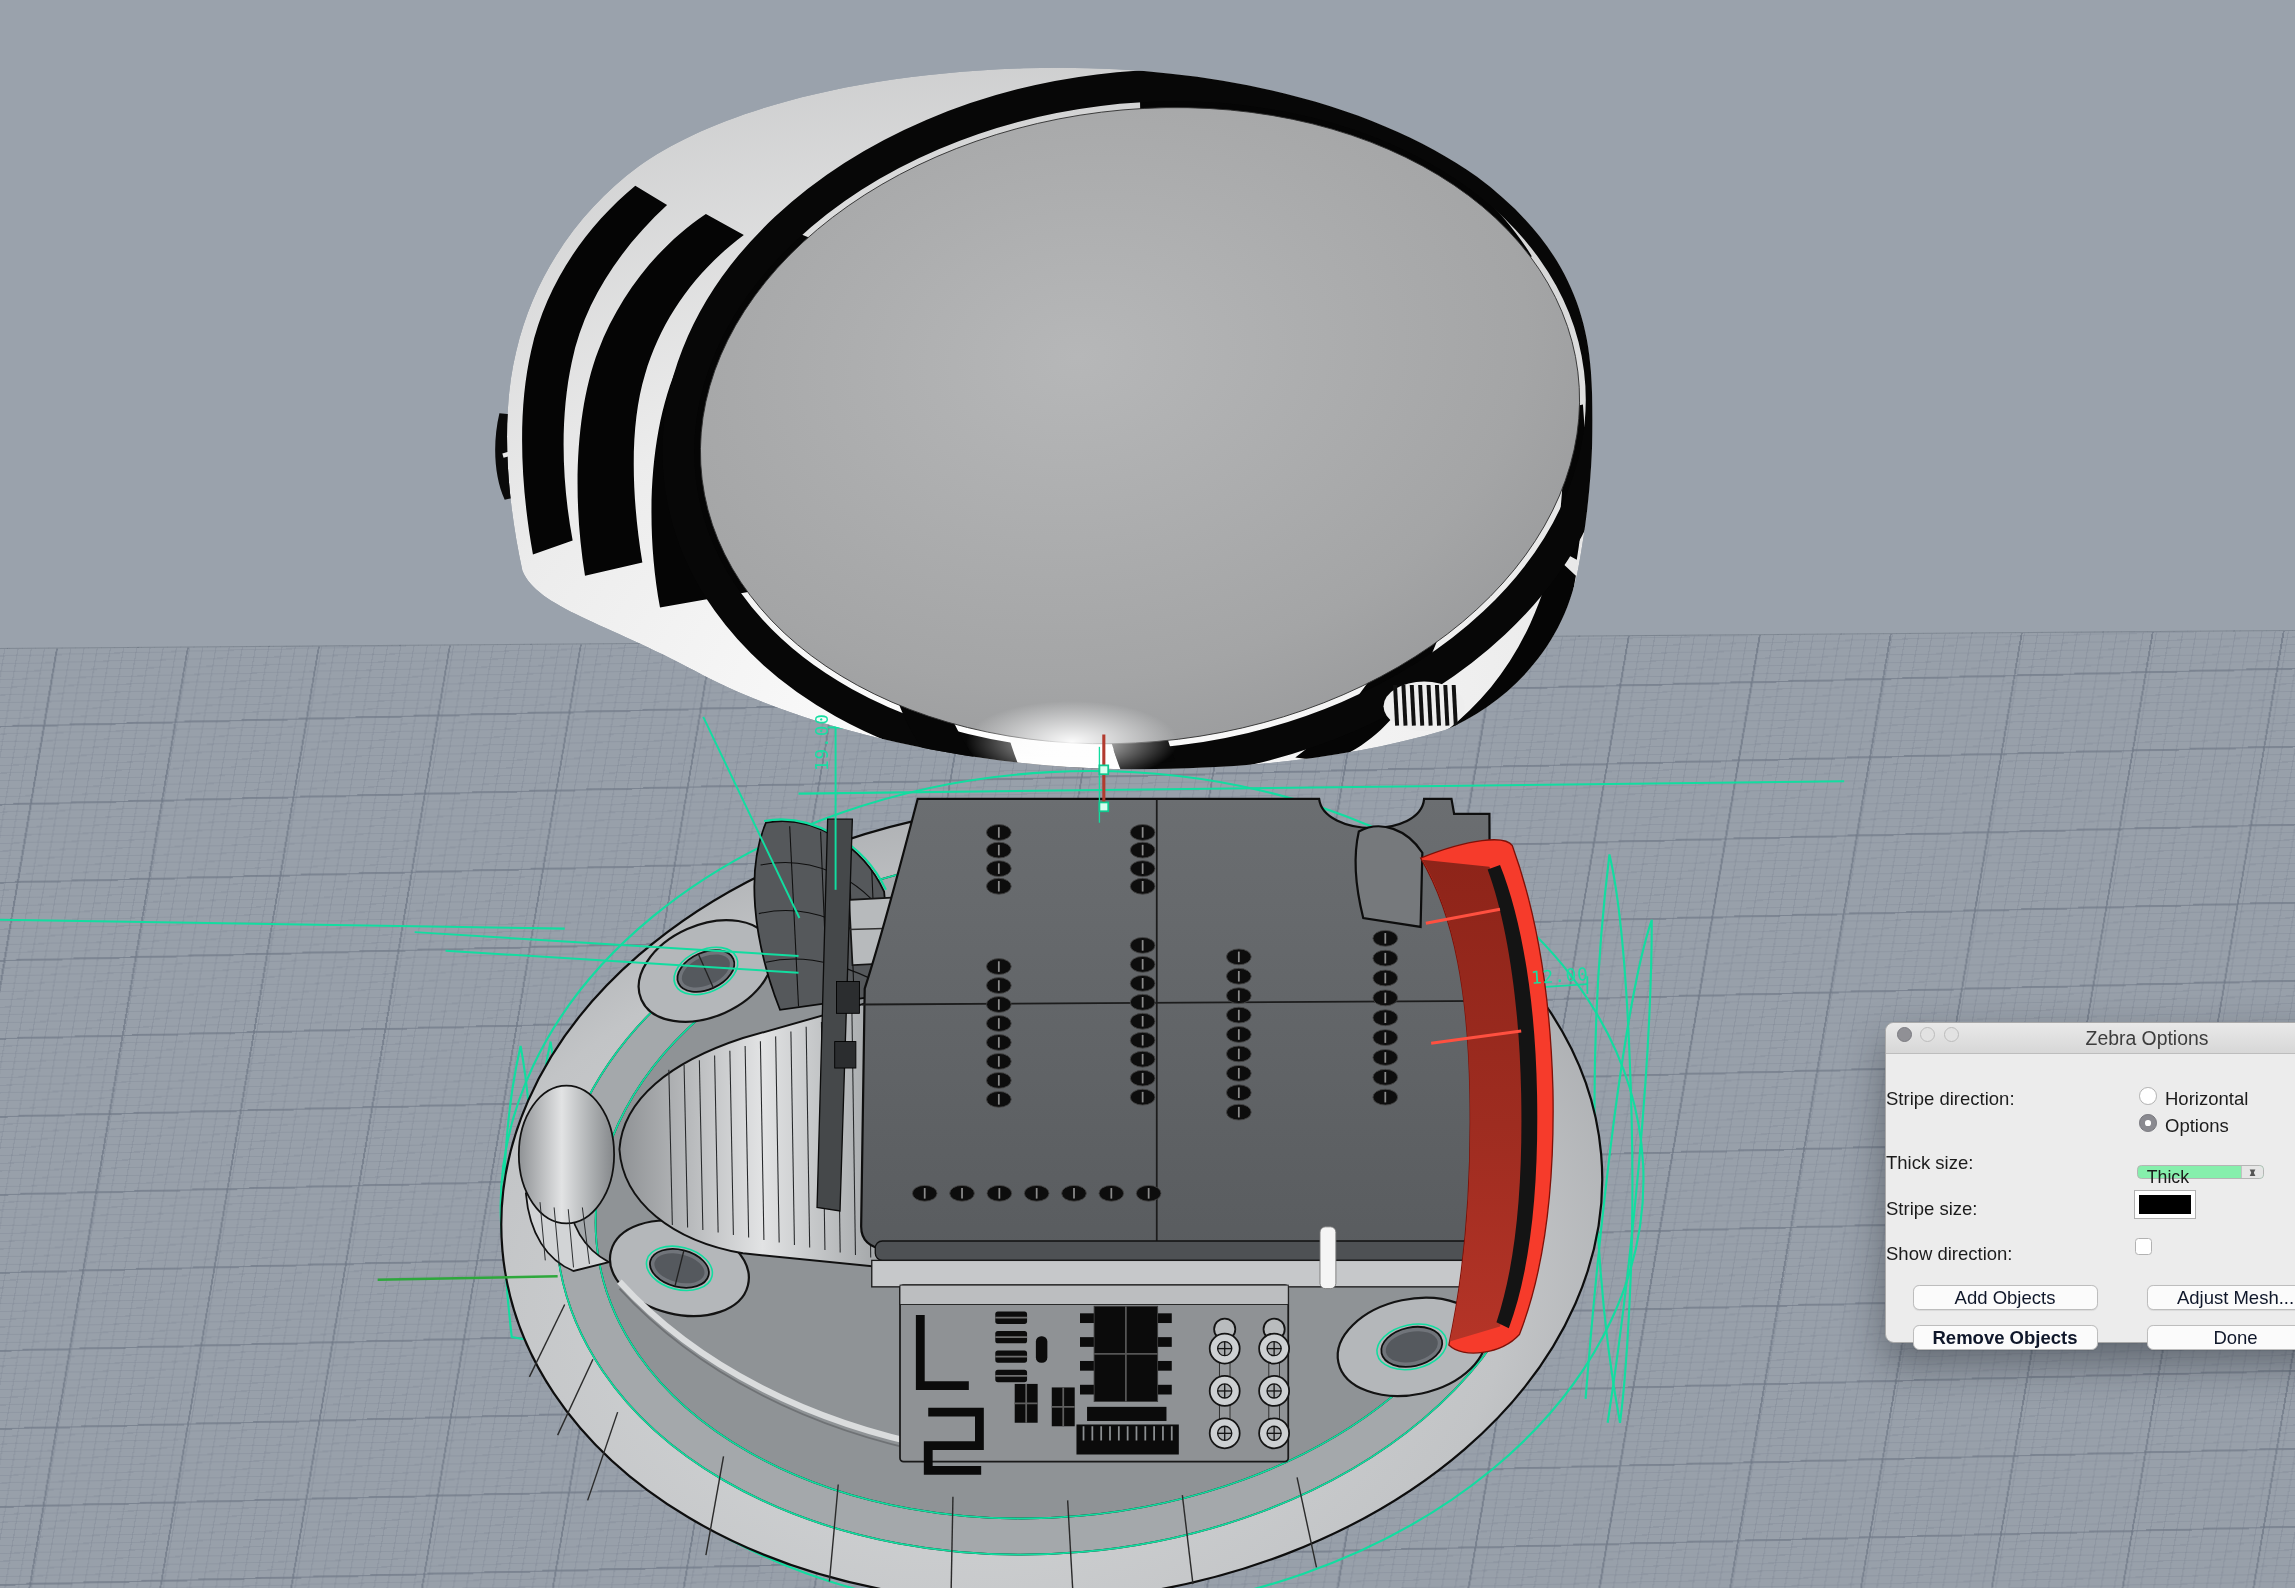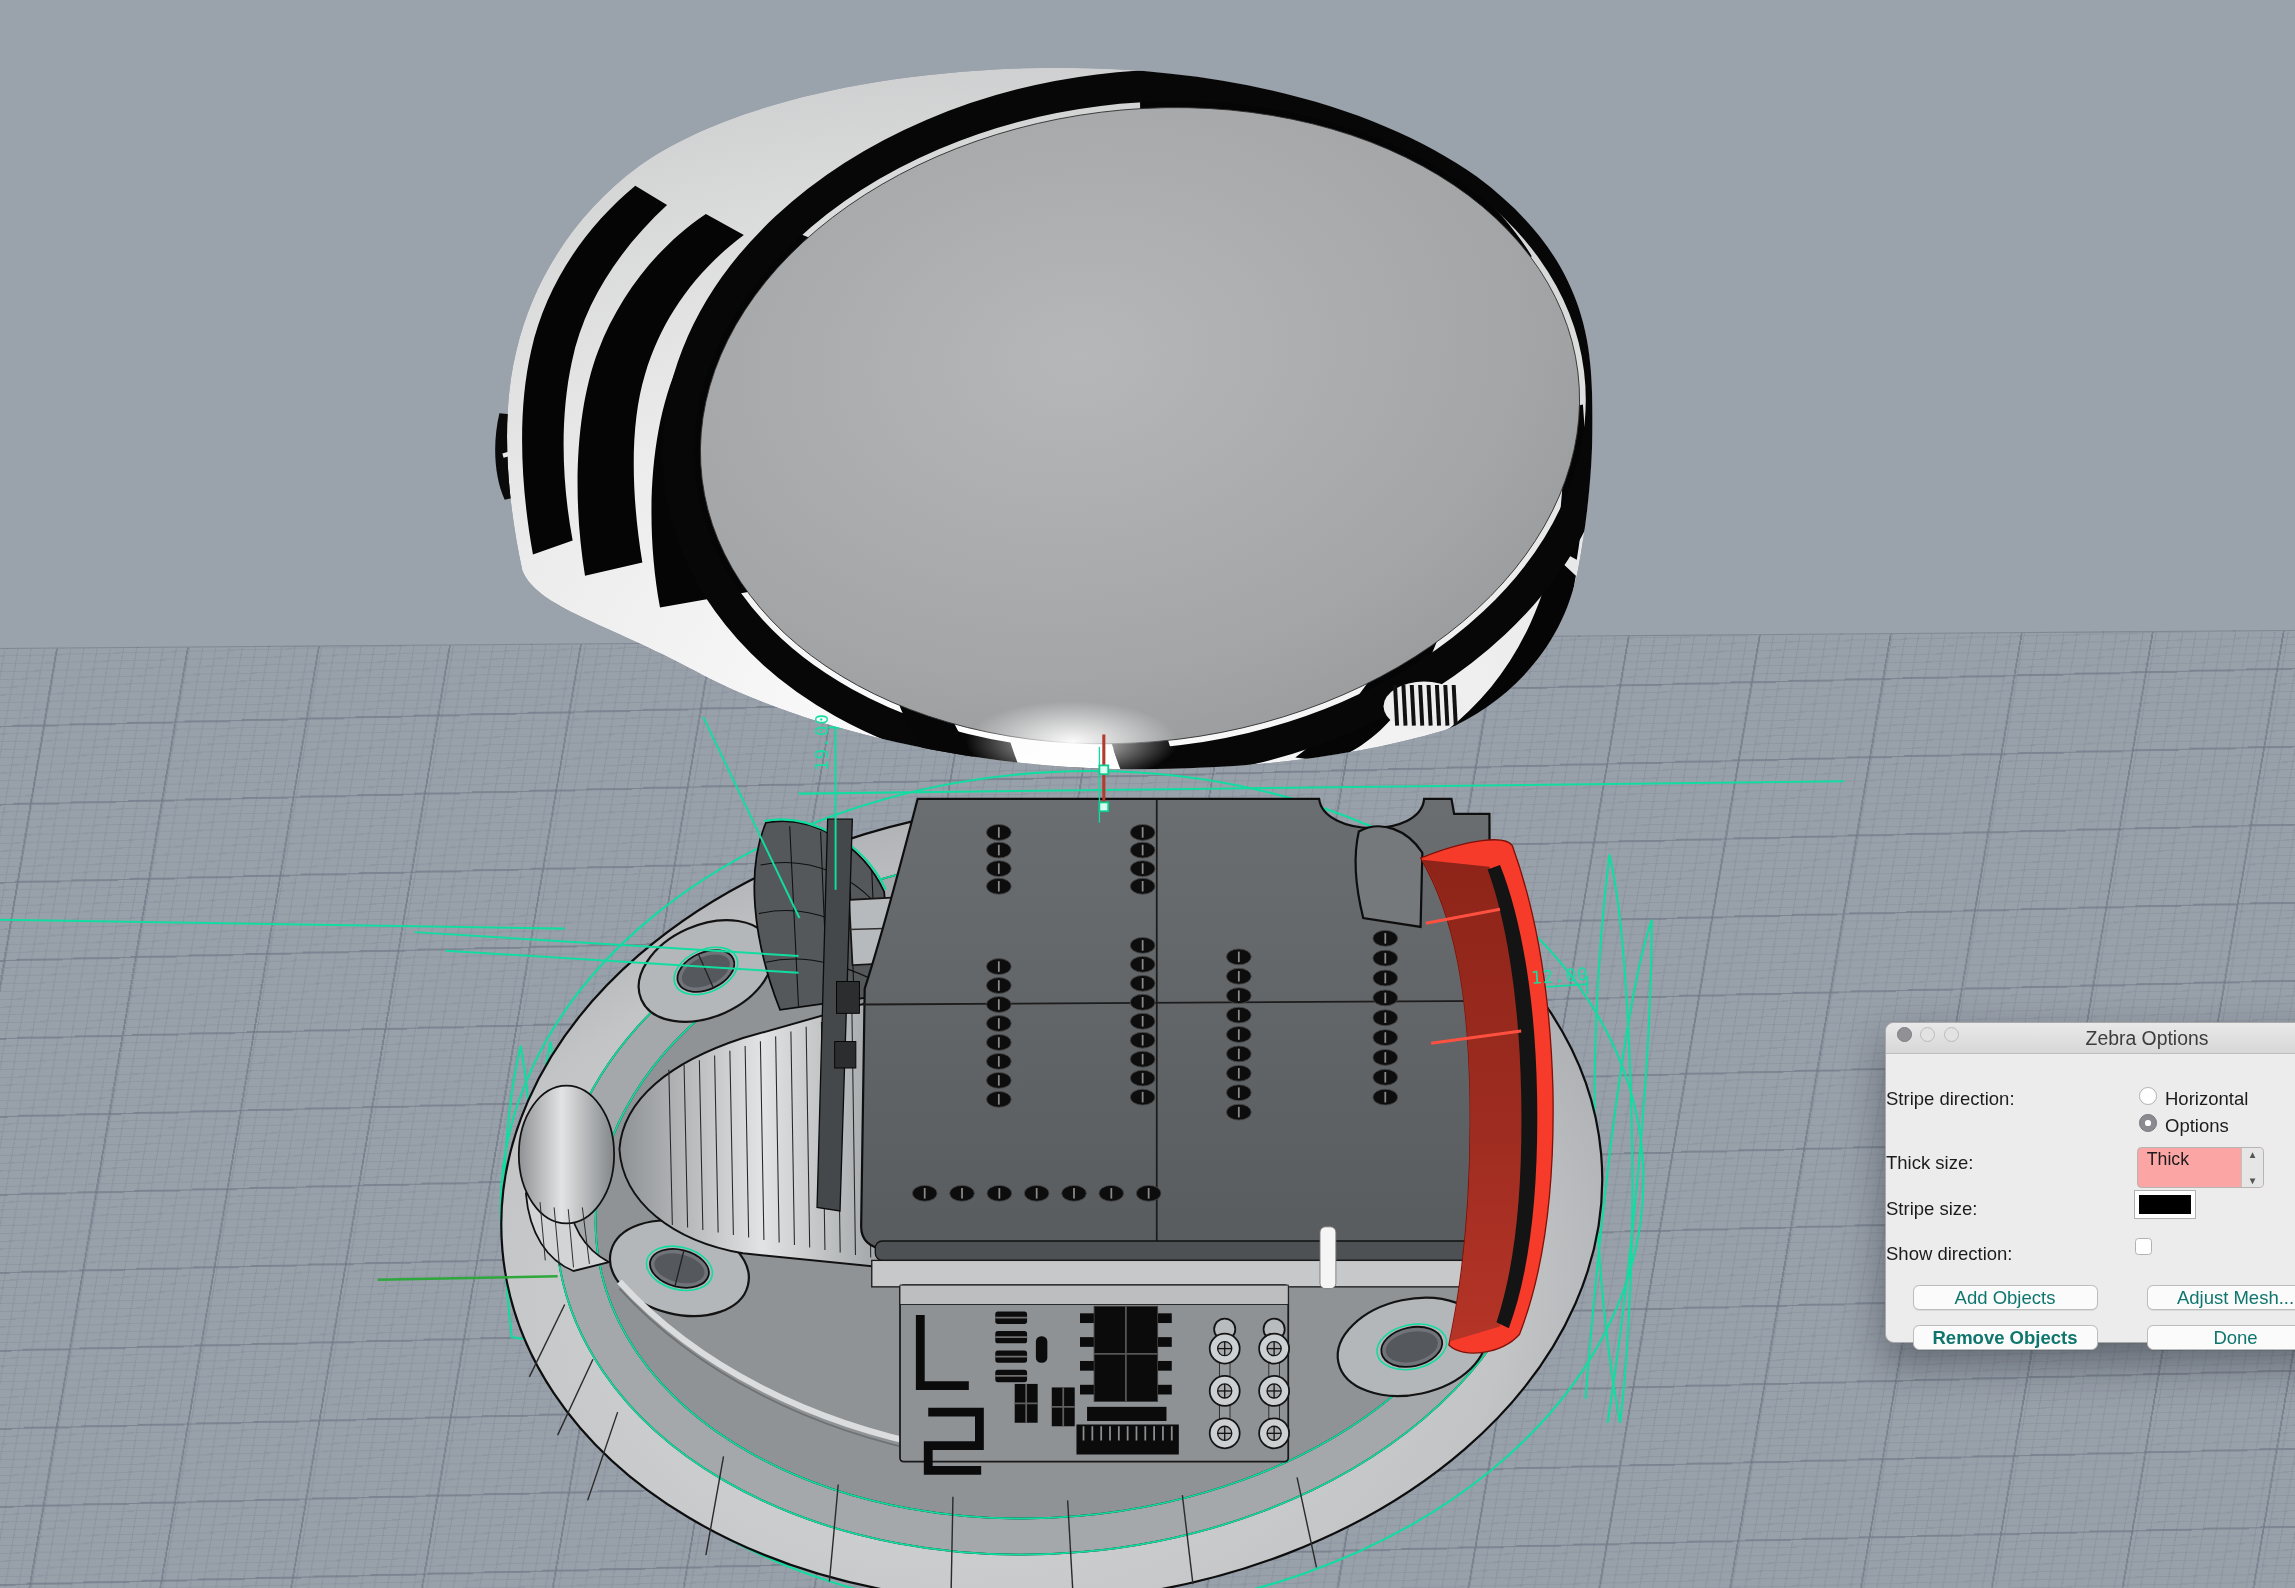--- a/index.html
+++ b/index.html
@@ -54,43 +54,43 @@
     position:absolute;width:17.7px;height:17.7px;border-radius:50%;
     background:#fff;border:1.3px solid #b2b2b2;box-sizing:border-box;
   }
   .radio.sel{background:#8a8a90;border-color:#78787e;}
   .radio.sel::after{
     content:"";position:absolute;left:4.9px;top:4.9px;width:5.7px;height:5.7px;
     border-radius:50%;background:#fff;
   }
   .rlabel{position:absolute;white-space:nowrap;}
   .dropdown{
-    position:absolute;left:251px;top:94px;width:127px;height:41px;
-    background:#fca5a5;border:0.9px solid #b5b5b5;border-radius:4.4px;box-sizing:border-box;
+    position:absolute;left:251px;top:112px;width:127px;height:14px;
+    background:#86efac;border:0.9px solid #b5b5b5;border-radius:4.4px;box-sizing:border-box;
   }
   .dropdown .val{position:absolute;left:8.8px;top:0;line-height:23px;font-size:17.7px;}
   .dropdown .step{
     position:absolute;right:0;top:0;bottom:0;width:21px;
     background:#e6e6e6;border-left:0.9px solid #c2c2c2;border-radius:0 3.5px 3.5px 0;
   }
   .step span{position:absolute;left:0;right:0;text-align:center;font-size:9.7px;color:#555;line-height:9.7px;}
   .step .up{top:1.8px;} .step .dn{bottom:1.8px;}
   .colorwell{
     position:absolute;left:248px;top:137px;width:62px;height:29px;
     background:#fff;border:0.9px solid #b0b0b0;box-sizing:border-box;padding:4.4px;
   }
   .colorwell .inner{width:100%;height:100%;background:#000;}
   .checkbox{
     position:absolute;left:249px;top:185px;width:17px;height:17px;
     background:#fff;border:1.3px solid #b2b2b2;border-radius:3.5px;box-sizing:border-box;
   }
   .btn{
     position:absolute;height:25px;line-height:23px;text-align:center;
     background:#fbfbfb;border:0.9px solid #bdbdbd;border-radius:6.2px;
-    font-size:18.5px;color:#0f766e;box-sizing:border-box;
+    font-size:18.5px;color:#0f172a;box-sizing:border-box;
     box-shadow:0 0.9px 0.9px rgba(0,0,0,.08);
   }
   .b-add{left:26.5px;top:232px;width:185px;}
   .b-adjust{left:261px;top:232px;width:177px;}
   .b-remove{left:26.5px;top:272px;width:185px;font-weight:bold;}
   .b-done{left:261px;top:272px;width:177px;}
 </style>
 </head>
 <body>
 

